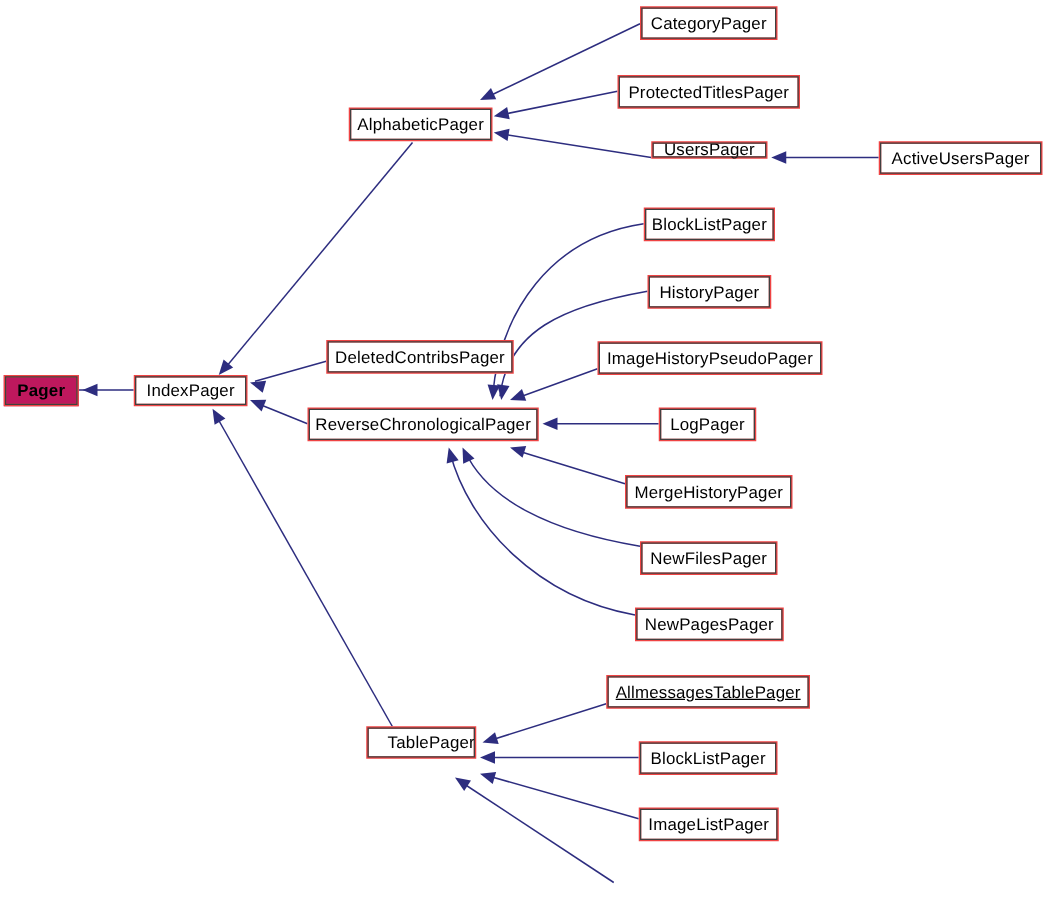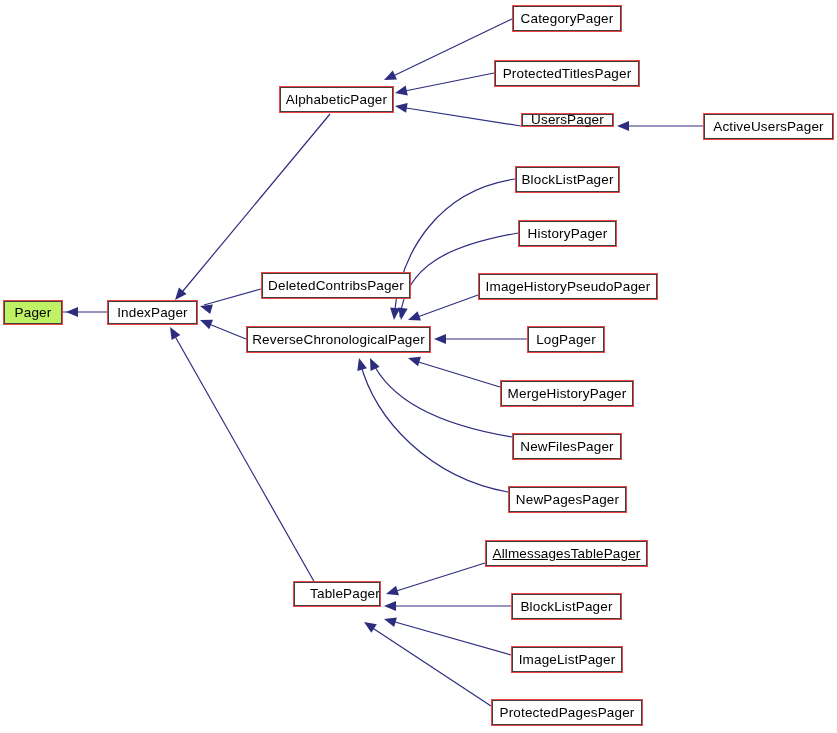--- a/index.html
+++ b/index.html
@@ -37,21 +37,22 @@
     align-items: center;
     justify-content: center;
     font-family: "Liberation Sans", sans-serif;
     font-size: 13.5px;
     color: #000000;
     white-space: nowrap;
     letter-spacing: 0.15px;
     z-index: 2;
   }
   .node.root {
-    background: #bef264;
+    background: #be185d;
+    font-weight: bold;
   }
   .node .label {
     display: block;
     line-height: 1;
     padding: 0 2px;
   }
 </style>
 </head>
 <body>
 
@@ -151,16 +152,13 @@
     </div>
     <div class="node" style="left: 485px; top: 540px; width: 163px; height: 27px; text-decoration: underline;">
       <span class="label">AllmessagesTablePager</span>
     </div>
     <div class="node" style="left: 511px; top: 593px; width: 111px; height: 27px;">
       <span class="label">BlockListPager</span>
     </div>
     <div class="node" style="left: 511px; top: 646px; width: 112px; height: 27px;">
       <span class="label">ImageListPager</span>
     </div>
-    <div class="node" style="left: 491px; top: 699px; width: 152px; height: 27px;">
-      <span class="label">ProtectedPagesPager</span>
-    </div>
   </div>
 
 </body></html>

